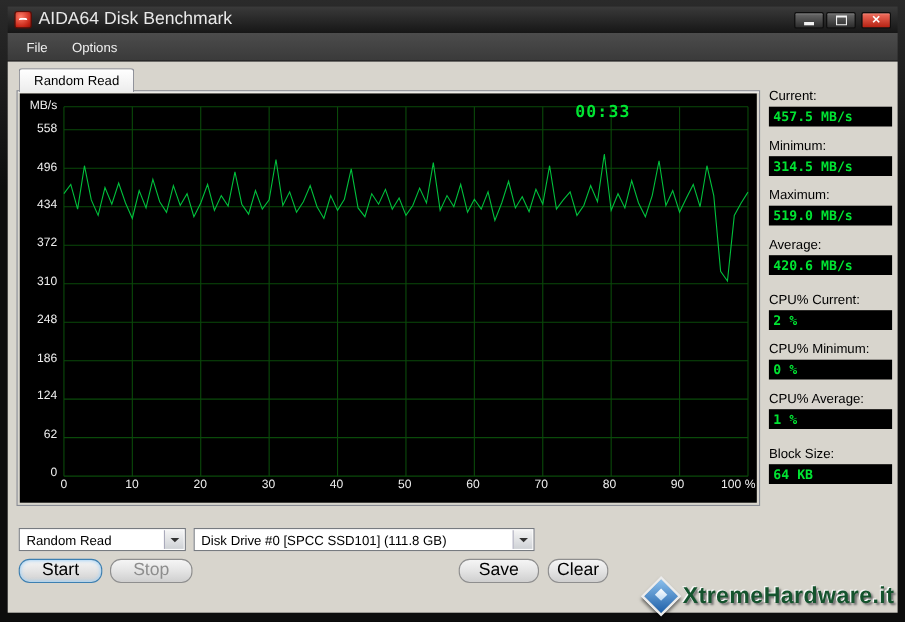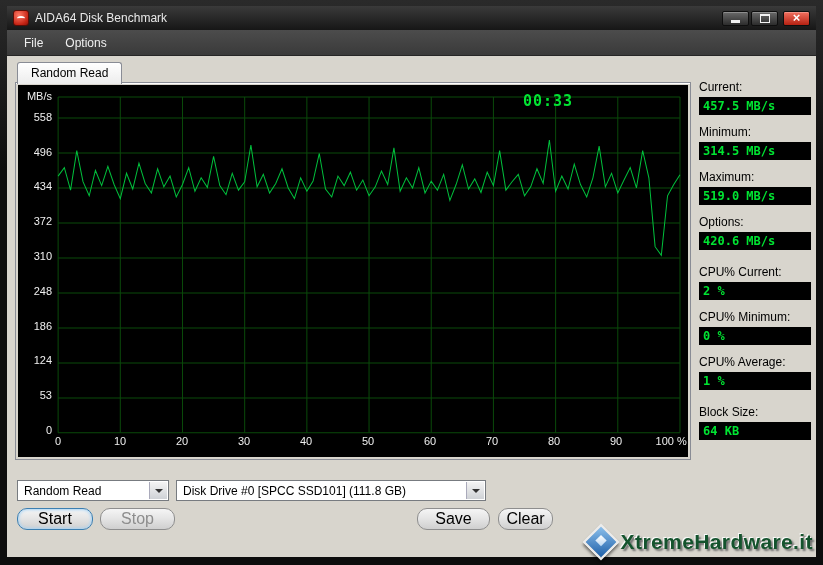--- a/index.html
+++ b/index.html
@@ -17,21 +17,21 @@
   }
   .app-icon{
     width:14px;height:14px;border-radius:3px;margin-right:6px;flex:0 0 auto;
     background:radial-gradient(circle at 35% 30%,#ff7a66,#c62415 70%,#8c140a);
     border:1px solid #5a0d06;position:relative;
   }
   .app-icon::after{
     content:"";position:absolute;left:3px;top:5px;width:8px;height:3px;
     border-radius:50%;border-top:2px solid #fff;
   }
-  .title{color:#e9e9e9;font-size:12px;}
+  .title{color:#e9e9e9;font-size:16px;}
   .winbtns{margin-left:auto;display:flex;gap:2px;}
   .winbtn{
     width:27px;height:15px;border:1px solid #0e0e0e;border-radius:2px;
     background:linear-gradient(#6a6a6a,#2c2c2c);
     display:flex;align-items:center;justify-content:center;box-sizing:border-box;
     box-shadow:inset 0 1px 0 rgba(255,255,255,.25);
   }
   .winbtn.close{background:linear-gradient(#f2705f,#b42112);margin-left:3px;}
   .glyph-min{display:block;width:9px;height:3px;background:#f2f2f2;margin-top:6px;}
   .glyph-max{display:block;width:8px;height:6px;border:1px solid #f2f2f2;border-top-width:2px;}
@@ -188,21 +188,21 @@
         <div id="ylabels">
           <div class="ylab unit">MB/s</div>
         <div class="ylab" style="top: 25.7697px;">558</div>
             <div class="ylab" style="top: 60.5731px;">496</div>
             <div class="ylab" style="top: 95.3765px;">434</div>
             <div class="ylab" style="top: 130.18px;">372</div>
             <div class="ylab" style="top: 164.983px;">310</div>
             <div class="ylab" style="top: 199.787px;">248</div>
             <div class="ylab" style="top: 234.59px;">186</div>
             <div class="ylab" style="top: 269.393px;">124</div>
-            <div class="ylab" style="top: 304.197px;">53</div>
+            <div class="ylab" style="top: 304.197px;">62</div>
             <div class="ylab" style="top: 339px;">0</div>
           </div>
         <div id="xlabels">
             <div class="xlab" style="left: 40px;">0</div>
             <div class="xlab" style="left: 102px;">10</div>
             <div class="xlab" style="left: 164px;">20</div>
             <div class="xlab" style="left: 226px;">30</div>
             <div class="xlab" style="left: 288px;">40</div>
             <div class="xlab" style="left: 350px;">50</div>
             <div class="xlab" style="left: 412px;">60</div>
@@ -222,21 +222,21 @@
         </div>
         <div class="stat">
           <div class="stat-label">Minimum:</div>
           <div class="stat-value">314.5 MB/s</div>
         </div>
         <div class="stat">
           <div class="stat-label">Maximum:</div>
           <div class="stat-value">519.0 MB/s</div>
         </div>
         <div class="stat">
-          <div class="stat-label">Options:</div>
+          <div class="stat-label">Average:</div>
           <div class="stat-value">420.6 MB/s</div>
         </div>
         <div class="stat gap">
           <div class="stat-label">CPU% Current:</div>
           <div class="stat-value">2 %</div>
         </div>
         <div class="stat">
           <div class="stat-label">CPU% Minimum:</div>
           <div class="stat-value">0 %</div>
         </div>

